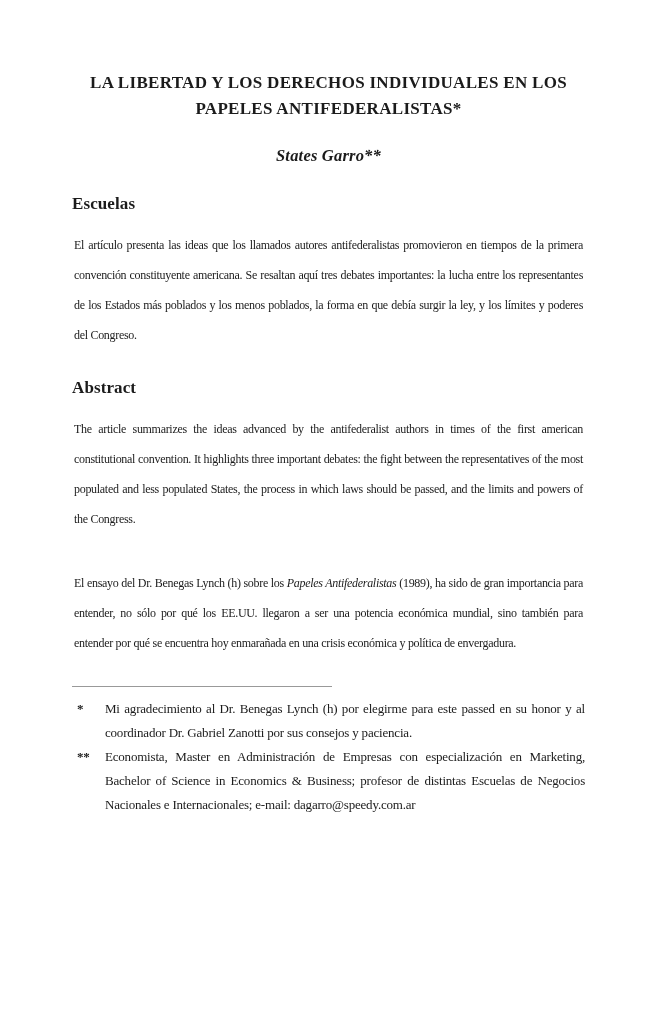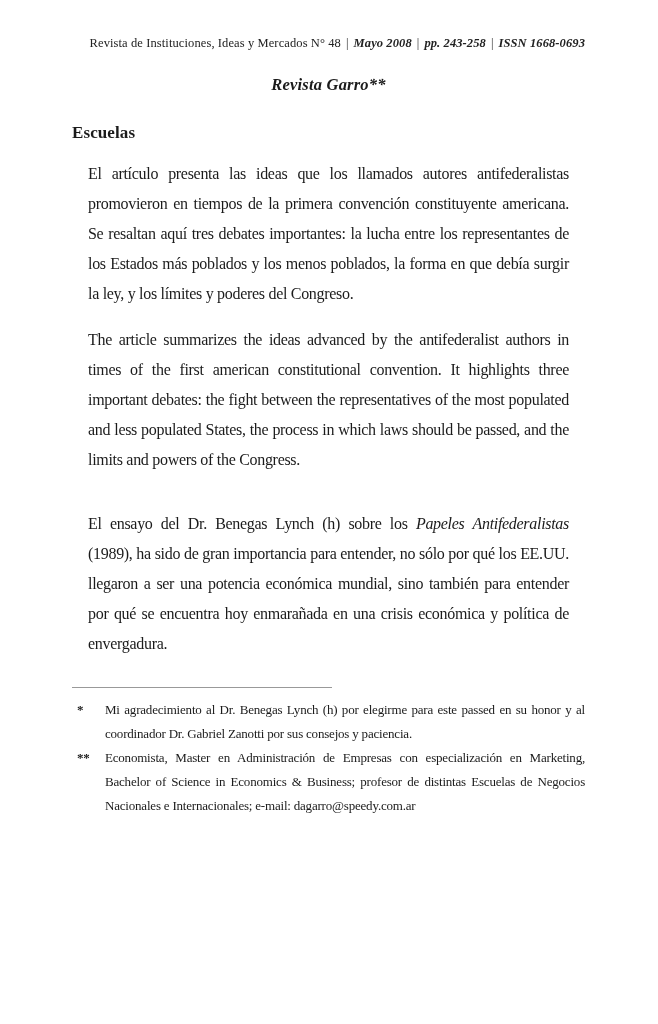--- a/index.html
+++ b/index.html
@@ -56,22 +56,22 @@
     text-align: center;
     letter-spacing: 0.2px;
   }
   .section-heading {
     margin: 28px 0 16px 0;
     font-size: 17px;
     font-weight: bold;
     letter-spacing: 0.1px;
   }
   .para {
-    margin: 16px;
-    font-size: 16px;
+    margin: 2px;
+    font-size: 12px;
     line-height: 30px;
     text-align: justify;
     letter-spacing: -0.3px;
     hyphens: auto;
     -webkit-hyphens: auto;
   }
   .body-para {
     margin-top: 34px;
   }
   .footnote-block {
@@ -102,30 +102,29 @@
     text-align: justify;
     hyphens: auto;
     -webkit-hyphens: auto;
   }
 </style>
 </head>
 <body>
 
 <div class="page">
 
-  <div class="journal-line">
-    <span>Revista de Instituciones, Ideas y Mercados N° 48</span><span class="sep">|</span><span class="strong-it">Mayo 2008</span><span class="sep">|</span><span class="strong-it">pp. 243-258</span><span class="sep">|</span><span class="strong-it">ISSN 1668-0693</span>
-  </div>
 
+  <h1 class="article-title">LA LIBERTAD Y LOS DERECHOS INDIVIDUALES EN LOS PAPELES ANTIFEDERALISTAS*</h1>
 
-  <div class="article-author">Revista Garro**</div>
+  <div class="article-author">States Garro**</div>
 
   <h2 class="section-heading">Escuelas</h2>
   <p class="para" lang="es">El artículo presenta las ideas que los llamados autores antifederalistas promovieron en tiempos de la primera convención constituyente americana. Se resaltan aquí tres debates importantes: la lucha entre los representantes de los Estados más poblados y los menos poblados, la forma en que debía surgir la ley, y los límites y poderes del Congreso.</p>
 
+  <h2 class="section-heading">Abstract</h2>
   <p class="para" lang="en">The article summarizes the ideas advanced by the antifederalist authors in times of the first american constitutional convention. It highlights three important debates: the fight between the representatives of the most populated and less populated States, the process in which laws should be passed, and the limits and powers of the Congress.</p>
 
   <p class="para body-para" lang="es"><span>El ensayo del Dr. Benegas Lynch (h) sobre los </span><span style="font-style: italic;">Papeles Antifederalistas</span><span> (1989), ha sido de gran importancia para entender, no sólo por qué los EE.UU. llegaron a ser una potencia económica mundial, sino también para entender por qué se encuentra hoy enmarañada en una crisis económica y política de envergadura.</span></p>
 
   <div class="footnote-block">
     <hr class="footnote-divider">
     <div class="footnote">
       <span class="fn-marker">*</span>
       <span class="fn-text" lang="es">Mi agradecimiento al Dr. Benegas Lynch (h) por elegirme para este passed en su honor y al coordinador Dr. Gabriel Zanotti por sus consejos y paciencia.</span>
     </div>

